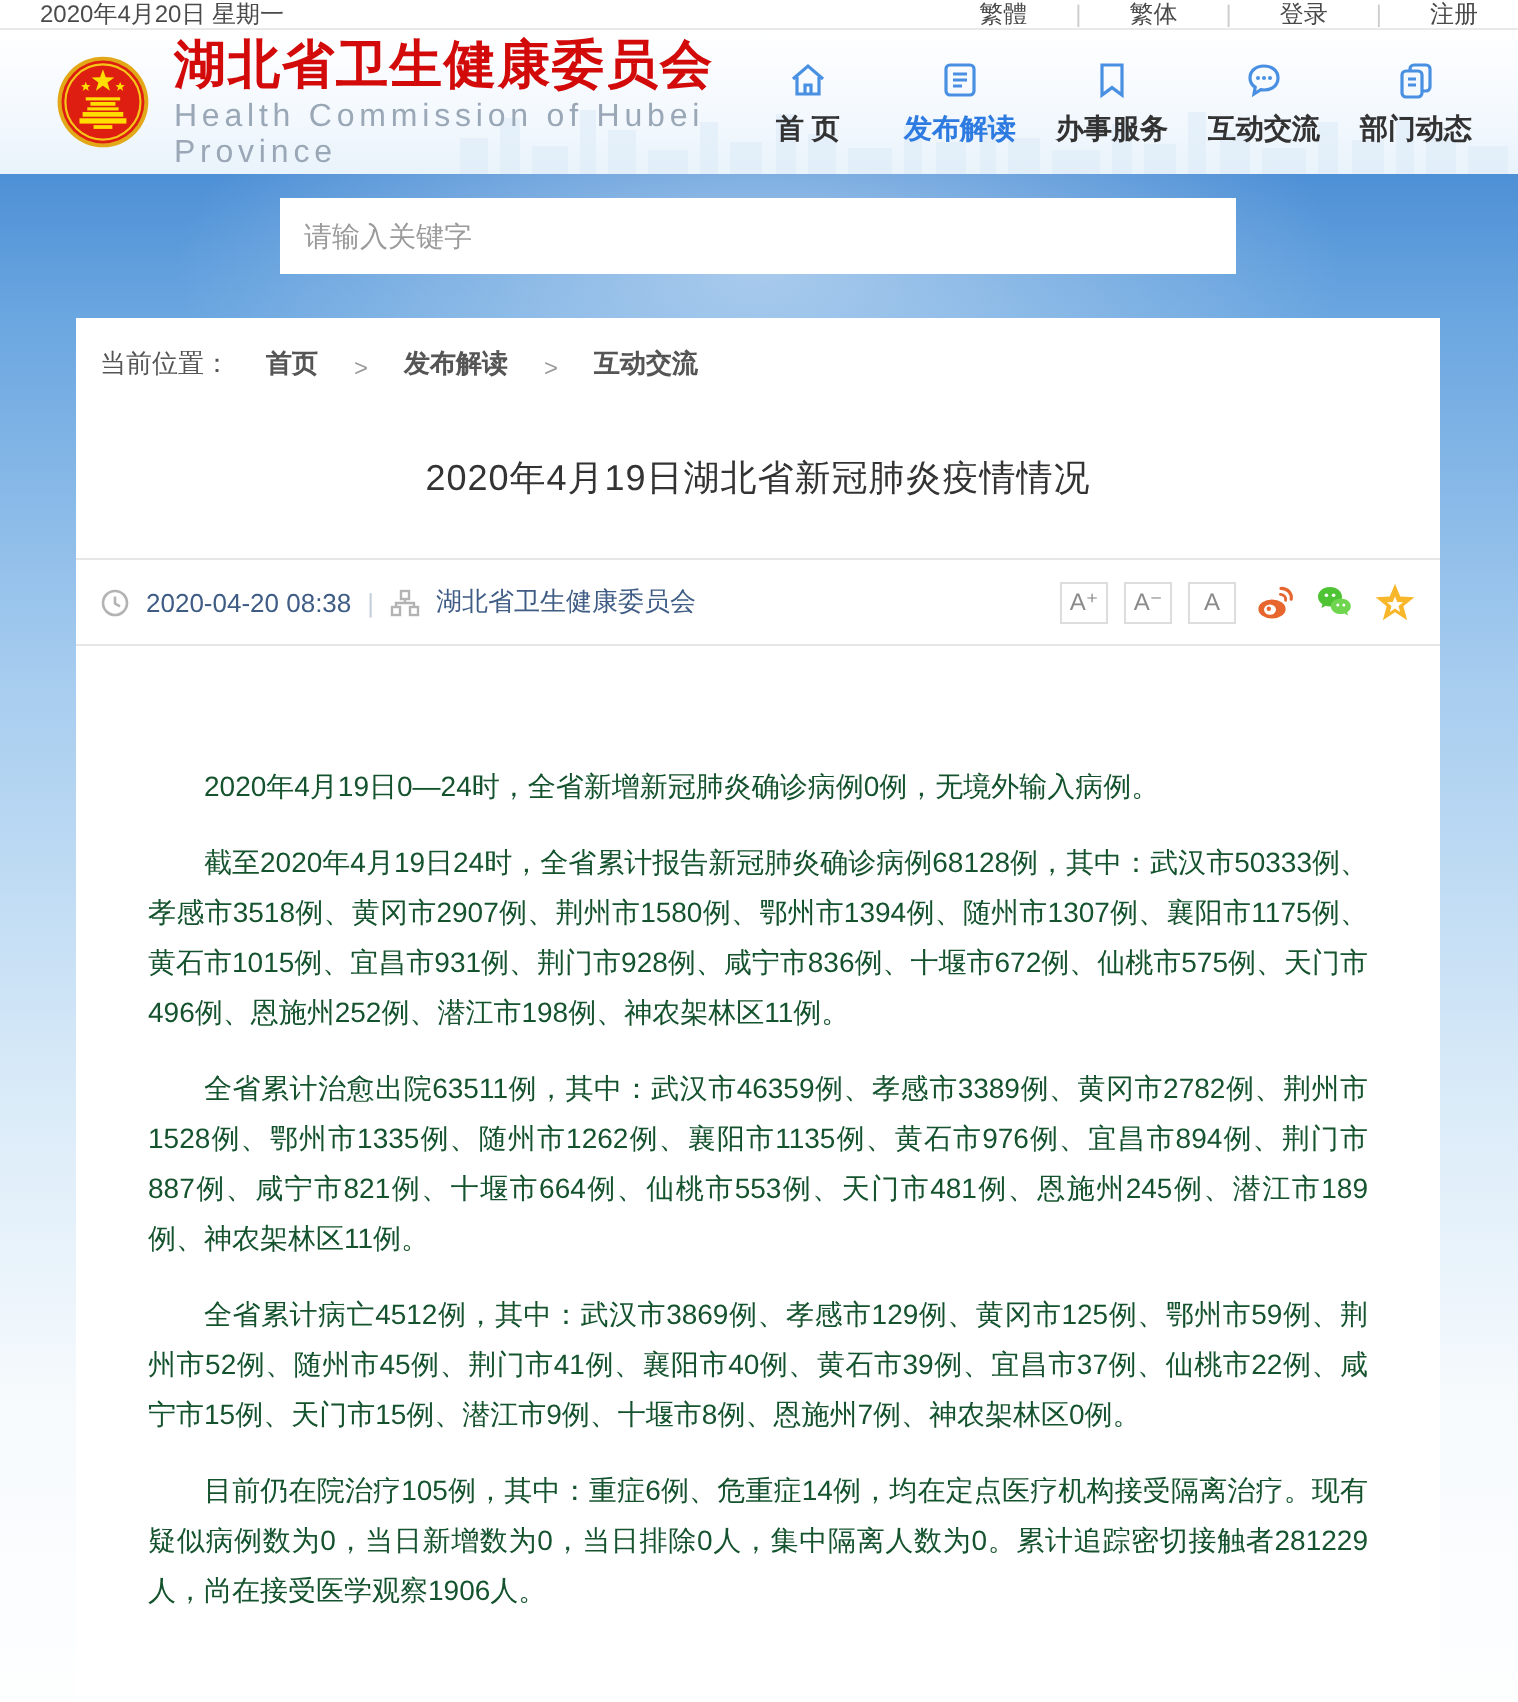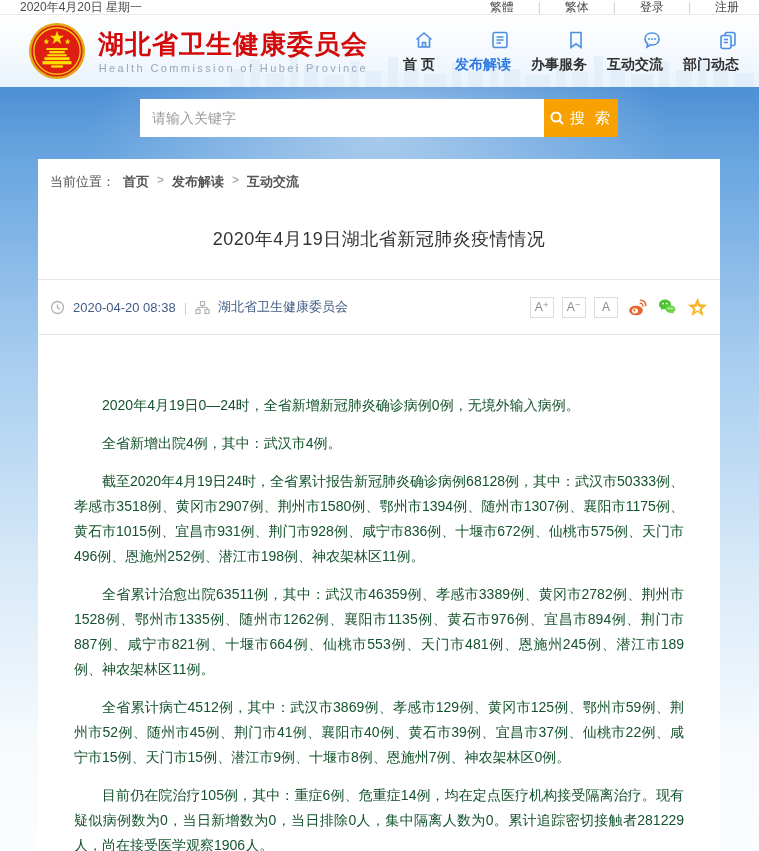--- a/index.html
+++ b/index.html
@@ -14,53 +14,53 @@
   .topbar .links { display:flex; align-items:center; gap:24px; }
   .topbar .links a { color:#4a4a4a; text-decoration:none; cursor:pointer; }
   .topbar .sep { color:#cfcfcf; }
 
   
   .header { height:72px; background:linear-gradient(180deg,#ffffff 0%,#f4f9fe 55%,#e9f3fb 100%);
             position:relative; display:flex; align-items:center; padding:0 20px 0 28px; overflow:hidden; }
   .skyline { position:absolute; left:0; bottom:0; width:100%; height:40px; opacity:.55; }
   .brand { display:flex; align-items:center; gap:12px; position:relative; z-index:2; }
   .brand-text .cn { color:#d20a0a; font-size:26px; font-weight:bold; letter-spacing:1px; line-height:30px; }
-  .brand-text .en { color:#9aa7b6; font-size:11px; letter-spacing:2.4px; margin-top:3px;text-align:right; }
+  .brand-text .en { color:#9aa7b6; font-size:16px; letter-spacing:2.4px; margin-top:3px; }
 
   .nav { margin-left:auto; display:flex; gap:14px; position:relative; z-index:2; }
-  .nav-item { width:62px; display:flex; flex-direction:column; align-items:flex-end; gap:5px; cursor:pointer; }
+  .nav-item { width:62px; display:flex; flex-direction:column; align-items:center; gap:5px; cursor:pointer; }
   .nav-item .lbl { font-size:14px; font-weight:600; color:#333; white-space:nowrap; }
   .nav-item.active .lbl { color:#2d7ae0; }
 
   
   .bluearea { min-height:753px;
     background:
       radial-gradient(55% 22% at 50% 6%, rgba(255,255,255,.45), rgba(255,255,255,0) 70%),
       linear-gradient(180deg,#4e90d6 0%,#6aa6e0 9%,#a6ccef 32%,#d8eaf8 58%,#f6fafd 78%,#ffffff 100%);
     padding-top:12px; }
 
   .searchrow { width:478px; margin:0 auto 0 140px; display:flex; height:38px; }
   .search-input { flex:1; border:0; outline:0; padding:0 12px; font-size:14px; color:#000000;
                   font-family:Liberation Sans, sans-serif; background:#fff; }
   .search-input::placeholder { color:#9b9b9b; }
   .search-btn { width:74px; background:#f7a200; color:#fff; border:0; cursor:pointer;
                 display:flex; align-items:center; justify-content:center; gap:5px;
                 font-size:15px; letter-spacing:3px; font-family:inherit; }
 
   
   .card { width:682px; margin:22px 0 0 38px; background:#fff; padding-bottom:30px; }
-  .breadcrumb { padding:14px 12px 0 12px; font-size:13px; color:#555; display:flex; gap:8px; align-items:flex-start; }
+  .breadcrumb { padding:14px 12px 0 12px; font-size:13px; color:#555; display:flex; gap:18px; align-items:flex-end; }
   .breadcrumb a { color:#555; text-decoration:none; cursor:pointer;font-weight:bold; }
   .breadcrumb .gt { color:#999; font-size:12px; }
 
   .art-title { text-align:center; font-size:18px; color:#333; font-weight:500;
                margin-top:36px; letter-spacing:.5px; }
 
   .meta-wrap { margin-top:28px; border-top:1px solid #e6e6e6; border-bottom:1px solid #e6e6e6;
-               height:56px; display:flex; align-items:center; padding:0 12px; }
+               height:44px; display:flex; align-items:center; padding:0 12px; }
   .meta-left { display:flex; align-items:center; gap:8px; font-size:13px; color:#3f5c85; }
   .meta-left .bar { color:#c6cfdb; }
   .meta-right { margin-left:auto; display:flex; align-items:center; gap:8px; }
   .fontbtn { width:24px; height:21px; border:1px solid #ddd; background:#fff; color:#8a8a8a;
              font-size:12px; display:flex; align-items:center; justify-content:center; cursor:pointer;
              font-family:inherit; }
   .share { width:22px; height:22px; display:flex; align-items:center; justify-content:center; cursor:pointer; background:none; border:0; }
 
   .art-body { padding:58px 36px 20px 36px; }
   .art-body p { font-size:14px; color:#14532d; line-height:25px; text-indent:2em;
@@ -182,27 +182,20 @@
         </svg>
         <span class="lbl">部门动态</span>
       </div>
     </div>
   </div>
 
   <div class="bluearea">
 
     <div class="searchrow">
       <input class="search-input" type="text" placeholder="请输入关键字" style="">
-      <button class="search-btn">
-        <svg class="ic" width="16" height="16" viewBox="0 0 16 16" fill="none" stroke="#ffffff" stroke-width="2">
-          <circle cx="7" cy="7" r="4.5"></circle>
-            <path d="M10.5 10.5 L14 14"></path>
-        </svg>
-        <span>搜 索</span>
-      </button>
     </div>
 
     <div class="card">
 
       <div class="breadcrumb">
         <span>当前位置：</span>
         <a>首页</a>
         <span class="gt">&gt;</span>
         <a>发布解读</a>
         <span class="gt">&gt;</span>
@@ -256,21 +249,20 @@
               <g transform="translate(10,10.6) scale(0.42) translate(-10,-9.5)">
                 <polygon fill="#ffffff" points="10,0.8 12.5,6.9 19.2,7.3 14,11.6 15.8,18.2 10,14.4 4.2,18.2 6,11.6 0.8,7.3 7.5,6.9"></polygon>
               </g>
             </svg>
           </button>
         </div>
       </div>
 
       <div class="art-body">
         <p>2020年4月19日0—24时，全省新增新冠肺炎确诊病例0例，无境外输入病例。</p>
-        <p>全省新增出院4例，其中：武汉市4例。</p>
         <p>截至2020年4月19日24时，全省累计报告新冠肺炎确诊病例68128例，其中：武汉市50333例、孝感市3518例、黄冈市2907例、荆州市1580例、鄂州市1394例、随州市1307例、襄阳市1175例、黄石市1015例、宜昌市931例、荆门市928例、咸宁市836例、十堰市672例、仙桃市575例、天门市496例、恩施州252例、潜江市198例、神农架林区11例。</p>
         <p>全省累计治愈出院63511例，其中：武汉市46359例、孝感市3389例、黄冈市2782例、荆州市1528例、鄂州市1335例、随州市1262例、襄阳市1135例、黄石市976例、宜昌市894例、荆门市887例、咸宁市821例、十堰市664例、仙桃市553例、天门市481例、恩施州245例、潜江市189例、神农架林区11例。</p>
         <p>全省累计病亡4512例，其中：武汉市3869例、孝感市129例、黄冈市125例、鄂州市59例、荆州市52例、随州市45例、荆门市41例、襄阳市40例、黄石市39例、宜昌市37例、仙桃市22例、咸宁市15例、天门市15例、潜江市9例、十堰市8例、恩施州7例、神农架林区0例。</p>
         <p>目前仍在院治疗105例，其中：重症6例、危重症14例，均在定点医疗机构接受隔离治疗。现有疑似病例数为0，当日新增数为0，当日排除0人，集中隔离人数为0。累计追踪密切接触者281229人，尚在接受医学观察1906人。</p>
 
       </div>
 
     </div>
   </div>
 </div>

